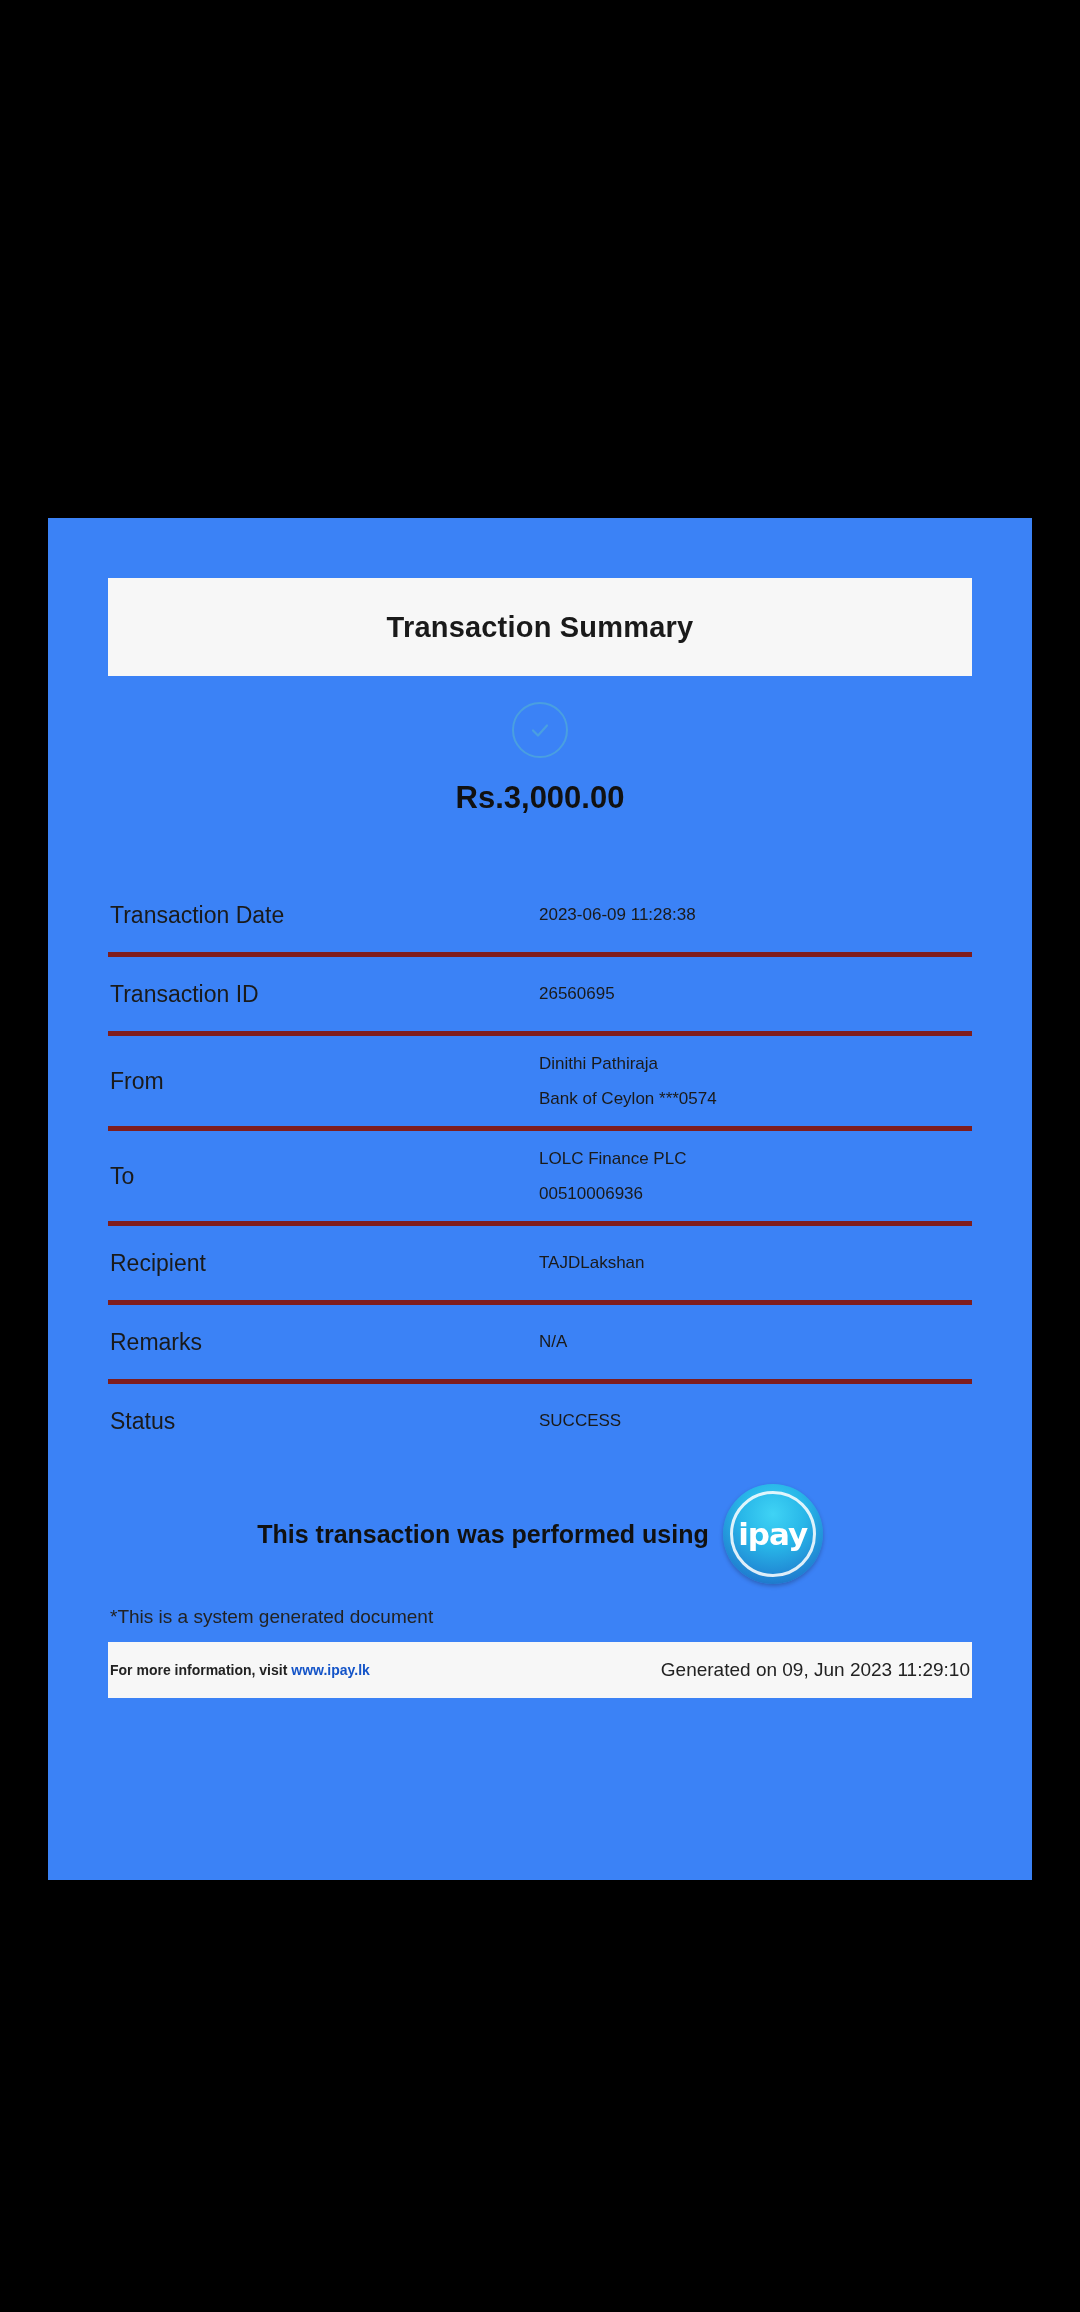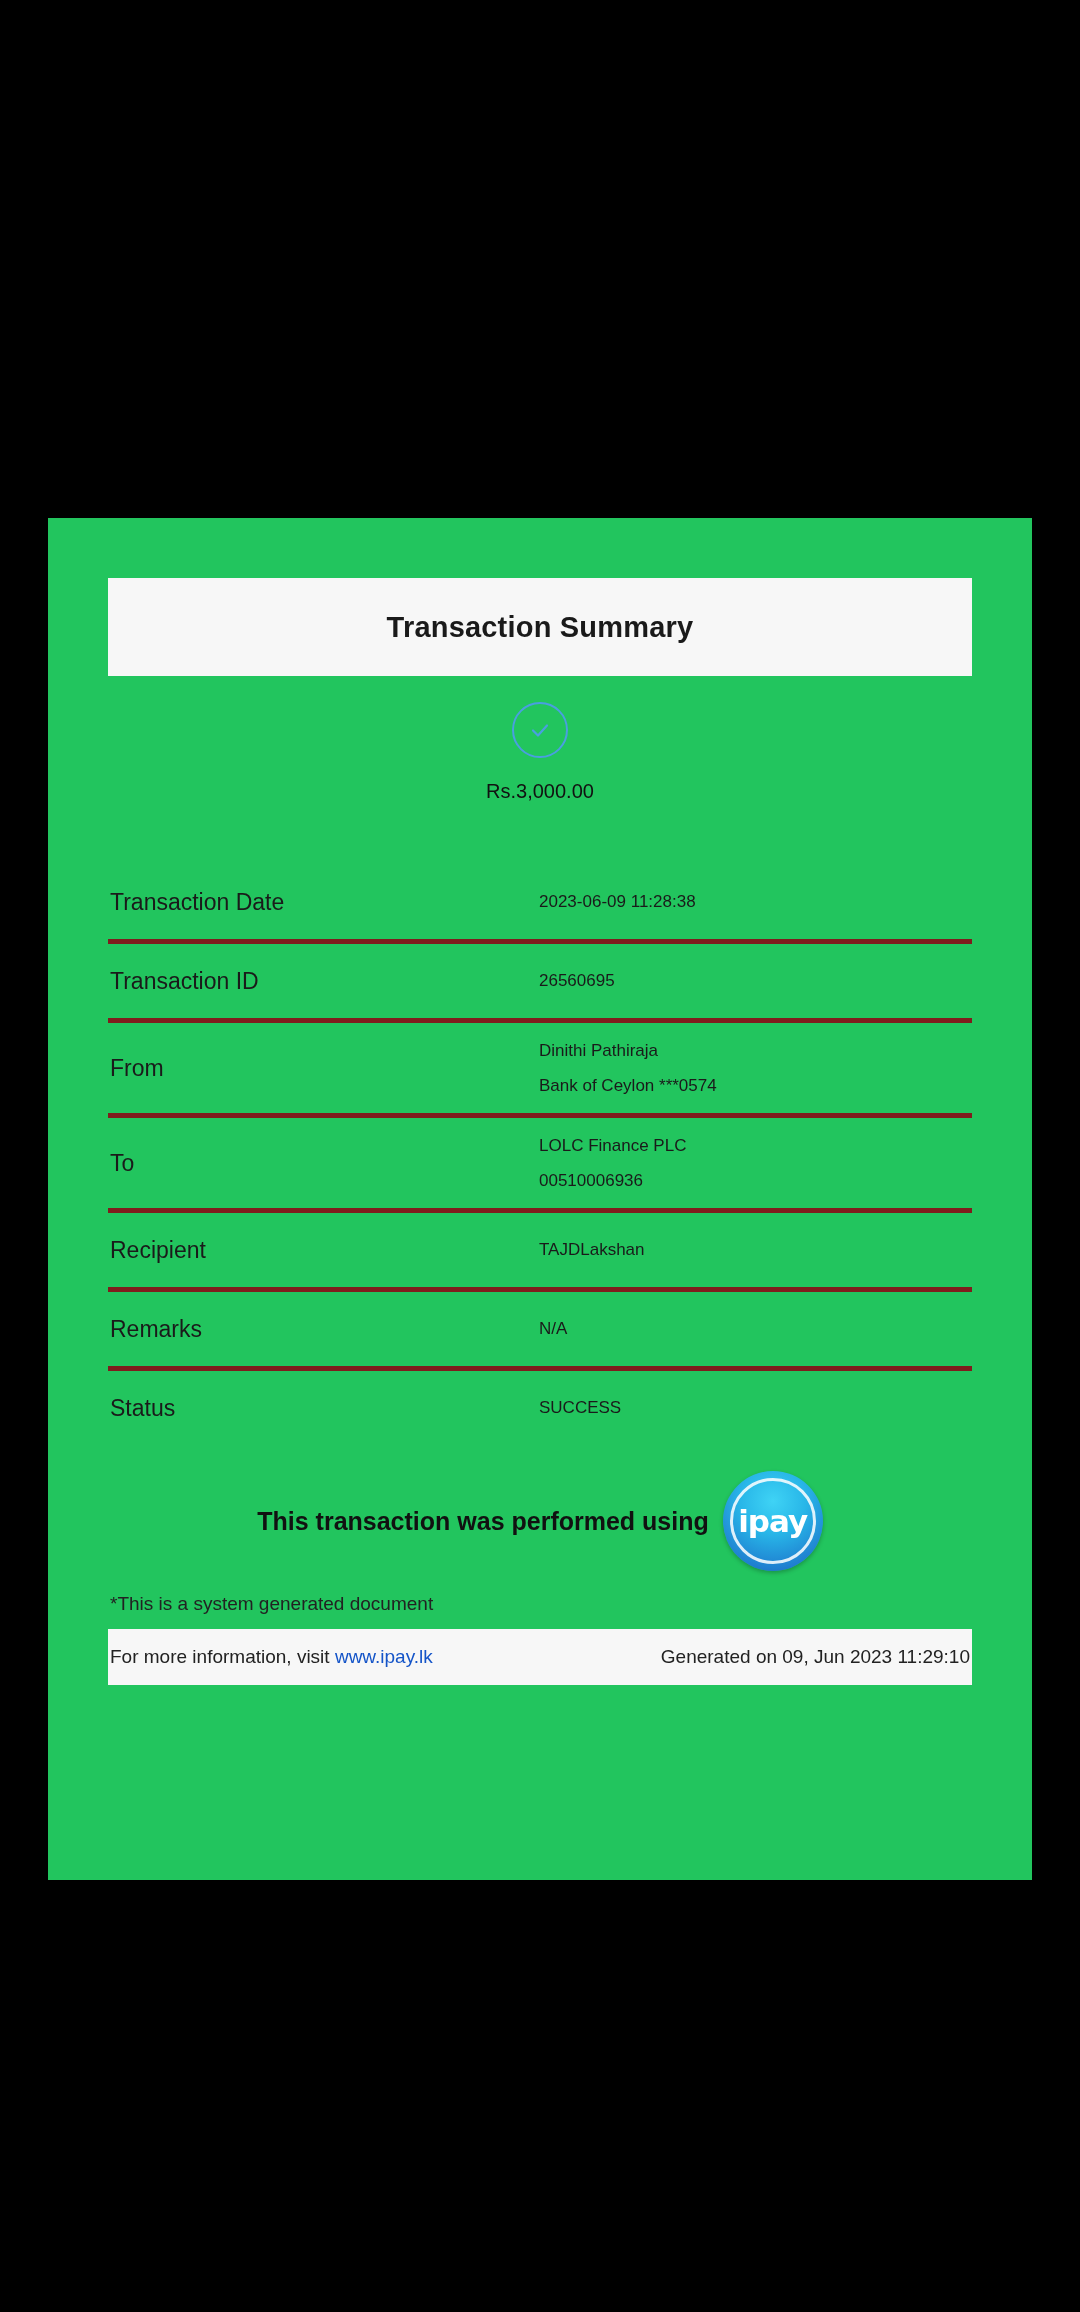--- a/index.html
+++ b/index.html
@@ -18,21 +18,21 @@
     width: 1080px;
     height: 2312px;
     background: #000000;
   }
   .receipt-card {
     position: absolute;
     left: 48px;
     top: 518px;
     width: 984px;
     height: 1362px;
-    background: #22c55e;
+    background: #3b82f6;
   }
   .receipt-inner {
     position: absolute;
     left: 60px;
     top: 60px;
     width: 864px;
   }
   .title-bar {
     background: #f7f7f7;
     height: 98px;
@@ -59,22 +59,22 @@
     position: relative;
   }
   .check-circle svg {
     position: absolute;
     left: 50%;
     top: 50%;
     transform: translate(-50%, -50%);
   }
   .amount {
     margin-top: 18px;
-    font-size: 20px;
-    font-weight: normal;
+    font-size: 31px;
+    font-weight: bold;
     color: #111111;
   }
   .rows {
     margin-top: 62px;
   }
   .row {
     display: flex;
     align-items: center;
     min-height: 74px;
     border-bottom: 5px solid #7f1d1d;
@@ -151,22 +151,23 @@
   .footer {
     margin-top: 14px;
     background: #f7f7f7;
     height: 56px;
     display: flex;
     align-items: center;
     justify-content: space-between;
     padding: 0 2px;
   }
   .footer-left {
-    font-size: 19px;
+    font-size: 14px;
     color: #222222;
+    font-weight: bold;
   }
   .footer-link {
     color: #1454c8;
     text-decoration: none;
   }
   .footer-right {
     font-size: 19px;
     color: #222222;
   }
 </style>

